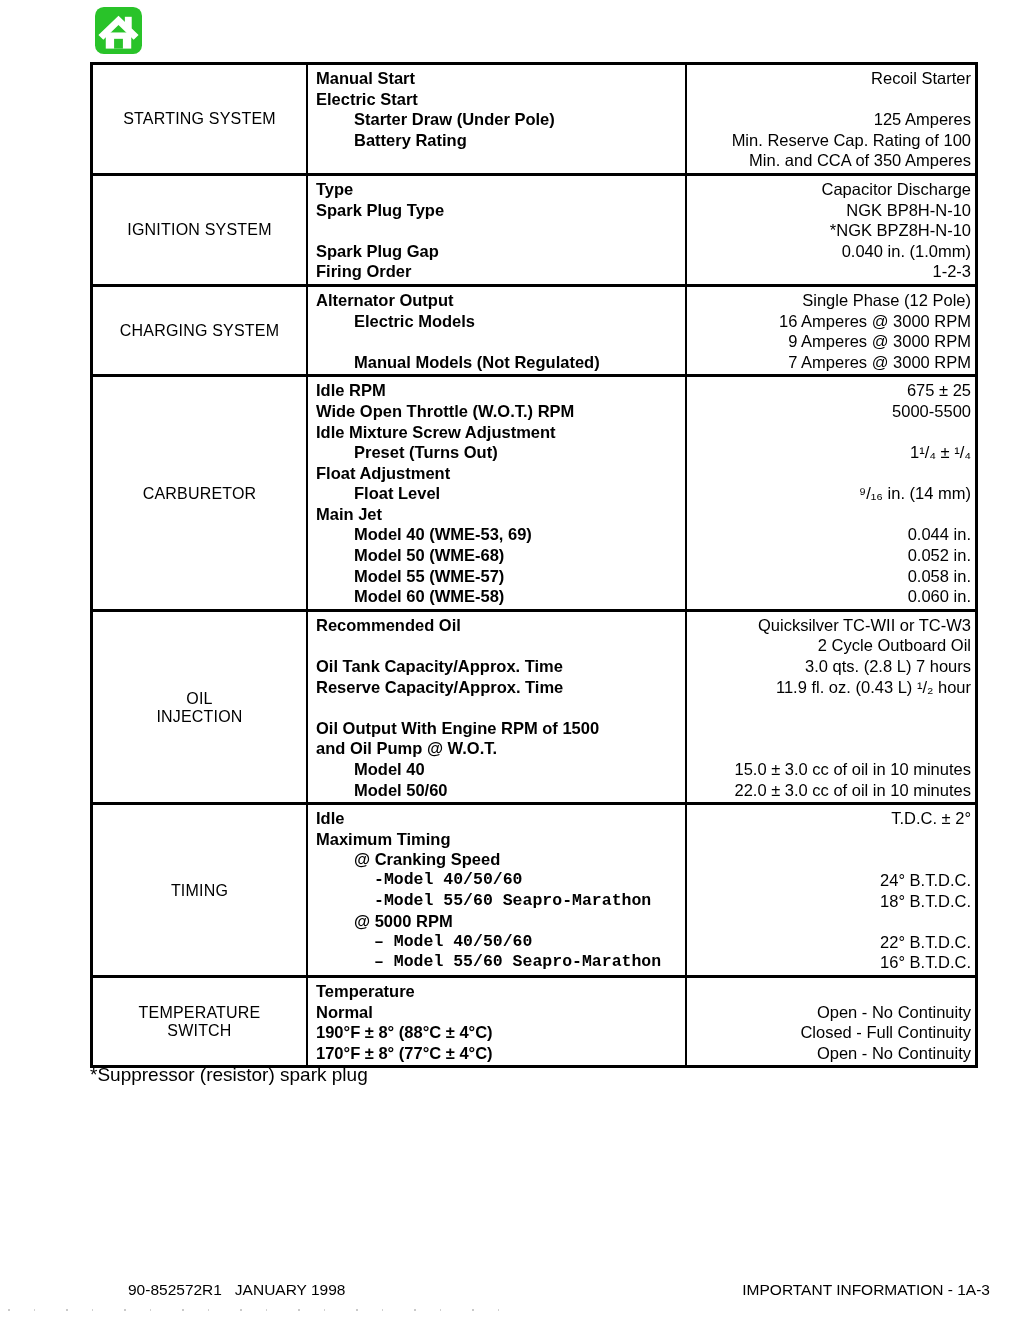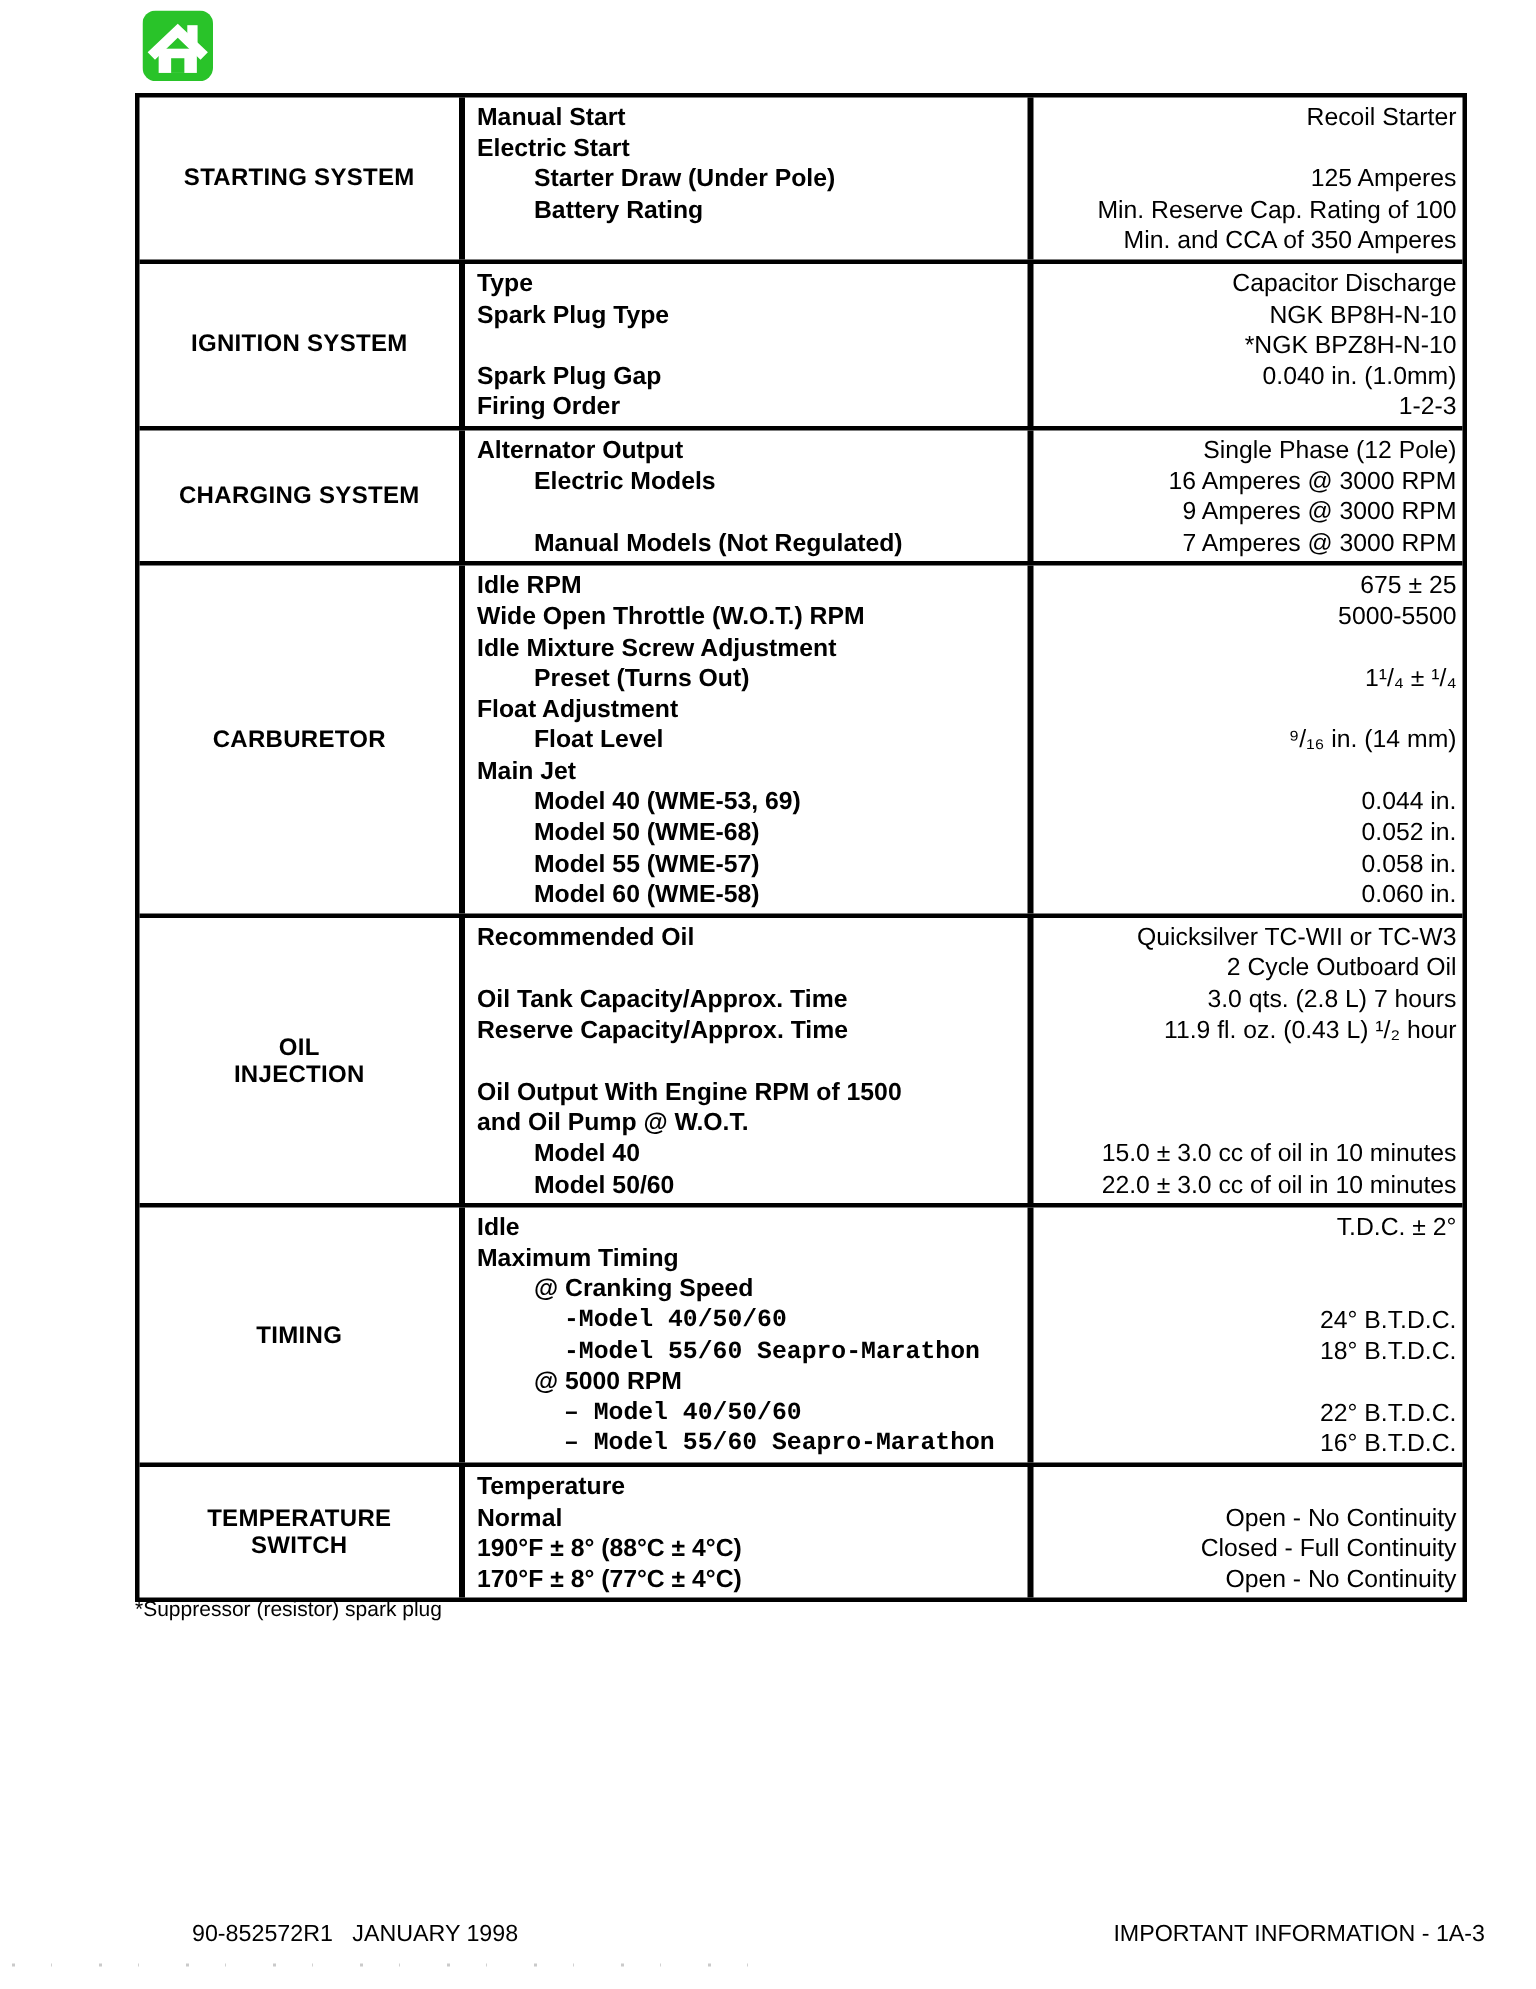--- a/index.html
+++ b/index.html
@@ -28,44 +28,44 @@
     width: 888px;
     border: 3px solid #000;
     background: #fff;
   }
   .trow {
     display: grid;
     grid-template-columns: 213px 366px 1fr;
   }
   .trow + .trow { border-top: 3px solid #000; }
   .cell { padding: 3px 0 2px 0; }
-  .cell + .cell { border-left: 4px solid #000000; }
+  .cell + .cell { border-left: 2px solid #000000; }
   .cell.sys {
     display: flex; align-items: center; justify-content: center;
     text-align: center;
-    font-weight: bold; font-size: 16px;
+    font-weight: normal; font-size: 16px;
     white-space: pre-line;
     letter-spacing: 0.2px;
     border-radius: 31px;
   }
   .cell.labels { padding-left: 8px; padding-right: 4px; font-weight: bold; }
   .cell.values { text-align: right; font-weight: normal; padding-left: 4px; padding-right: 4px; margin-left: 13px; }
   .line {
     height: 20.6px; line-height: 20.6px;
     font-size: 16.5px;
     white-space: nowrap;
     overflow: visible;
   }
   .ind1 { padding-left: 38px; }
   .ind2 { padding-left: 58px; font-family: Liberation Mono, monospace; }
 
   
   .footnote {
     position: absolute; left: 90px; top: 1064px;
-    font-size: 14px; font-weight: normal;
+    font-size: 19px; font-weight: normal;
   }
 
   
   .footer-left {
     position: absolute; left: 88px; top: 1281px;
     font-size: 15.5px; white-space: pre; margin-left: 40px;
   }
   .footer-right {
     position: absolute; right: 34px; top: 1281px;
     font-size: 15.5px; white-space: pre;

